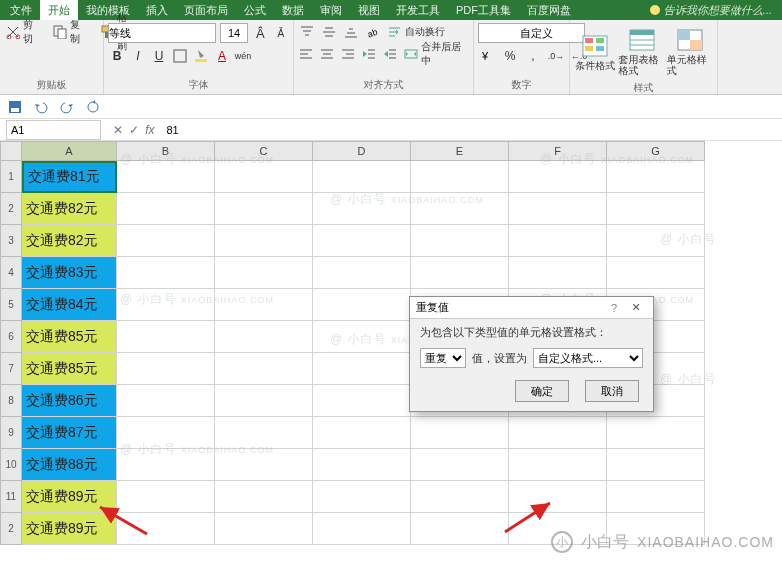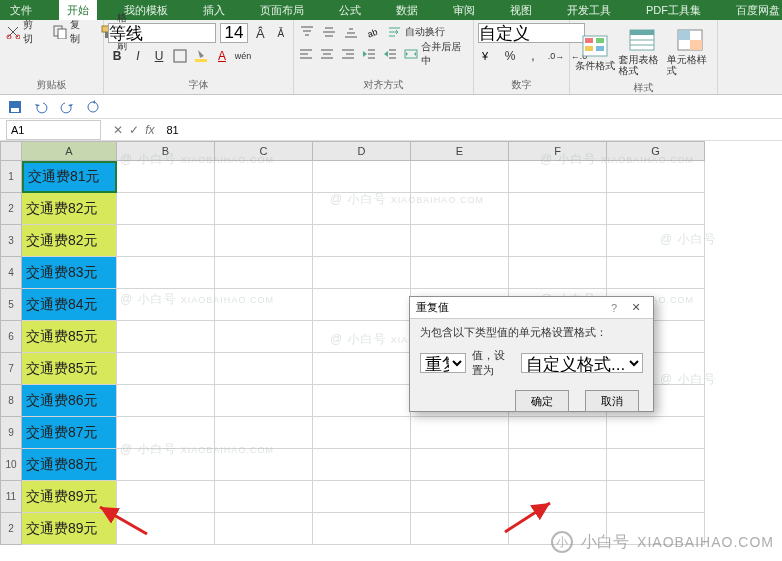--- a/index.html
+++ b/index.html
@@ -1,35 +1,35 @@
 <!DOCTYPE html>
 <html><head>
 <meta charset="utf-8">
 <style>
   * { margin: 0; padding: 0; box-sizing: border-box; font-family: "Microsoft YaHei", Arial, sans-serif; }
   body { width: 782px; height: 561px; background: #fff; overflow: hidden; position: relative; font-size: 12px; }
 
   .ribbon { height: 95px; background: #fff; border-bottom: 1px solid #c6c6c6; }
-  .tabs { height: 20px; background: #2b7837; display: flex; align-items: center; padding-left: 2px; gap: 19px; }
+  .tabs { height: 20px; background: #2b7837; display: flex; align-items: center; padding-left: 2px; }
   .tab { height: 20px; padding: 0 8px; font-size: 11px; color: #e6f2e6; display: flex; align-items: center; cursor: default; white-space: nowrap; }
   .tab.active { background: #fff; color: #2b7837; }
   .tell-me { margin-left: auto; display:flex; align-items:center; gap:4px; color:#cfe6d0; font-size:11px; padding:0 10px;font-style:italic;}
   .lightbulb { width:10px; height:10px; background:#ffe36e; border-radius:50%; display:inline-block;}
 
   .ribbon-body { height: 75px; background:#f0f0f0; display:flex; border-bottom:1px solid #c6c6c6; }
   .group { border-right:1px solid #d6d6d6; display:flex; flex-direction:column; justify-content:space-between; padding:3px 4px 0; }
   .group-label { font-size:10px; color:#666; text-align:center; padding-bottom:2px; }
   .group-content { display:flex; gap:2px; flex:1; align-items:flex-start; }
 
   .big-btn { display:flex; flex-direction:column; align-items:center; justify-content:center; width:40px; height:58px; font-size:10px; color:#333; gap:2px;}
   .big-btn .ic { width:28px; height:24px; display:flex; align-items:center; justify-content:center;}
   .mini { font-size:10px; color:#333; display:flex; align-items:center; gap:3px; height:18px; padding:0 2px;}
   .mini .ic-sm { width:14px; height:14px; }
 
-  select, input[type="text"] { font-size:17px; height:20px; border:1px solid #aaa; background:#fff; }
+  select, input[type="text"] { font-size:11px; height:20px; border:1px solid #aaa; background:#fff; }
 
   .font-group-content { display:flex; flex-direction:column; gap:4px; }
   .font-row1 { display:flex; gap:4px; align-items:center; }
   .font-row2 { display:flex; gap:3px; align-items:center; }
   .btn-txt { width:18px; height:18px; display:flex; align-items:center; justify-content:center; color:#333; }
 
   .qat { height: 24px; background:#fff; display:flex; align-items:center; gap:12px; padding:0 8px; border-bottom:1px solid #ddd;}
   .qat .ic-sm { width:14px; height:14px; }
 
   .namebox-row { height: 22px; display:flex; align-items:center; border-bottom:1px solid #ddd; }
@@ -238,21 +238,21 @@
                 </svg></span>
             <span>合并后居中</span>
           </div>
         </div>
       </div>
       <div class="group-label">对齐方式</div>
     </div>
 
     <div class="group" style="width:96px">
       <div class="group-content" style="flex-direction:column;gap:4px;">
-        <input type="text" style="width: 107px;" value="自定义">
+        <input type="text" style="width: 107px; padding-left: 41px;" value="自定义">
         <div style="display:flex;gap:5px;">
           <span class="btn-txt">
               <svg width="14" height="14">
                 <text x="2" y="11" font-size="11">¥</text>
               </svg>
             </span>
           <span class="btn-txt">%</span>
           <span class="btn-txt">,</span>
           <span class="btn-txt" style="font-size:9px">.0→</span>
           <span class="btn-txt" style="font-size:9px">←.0</span>

